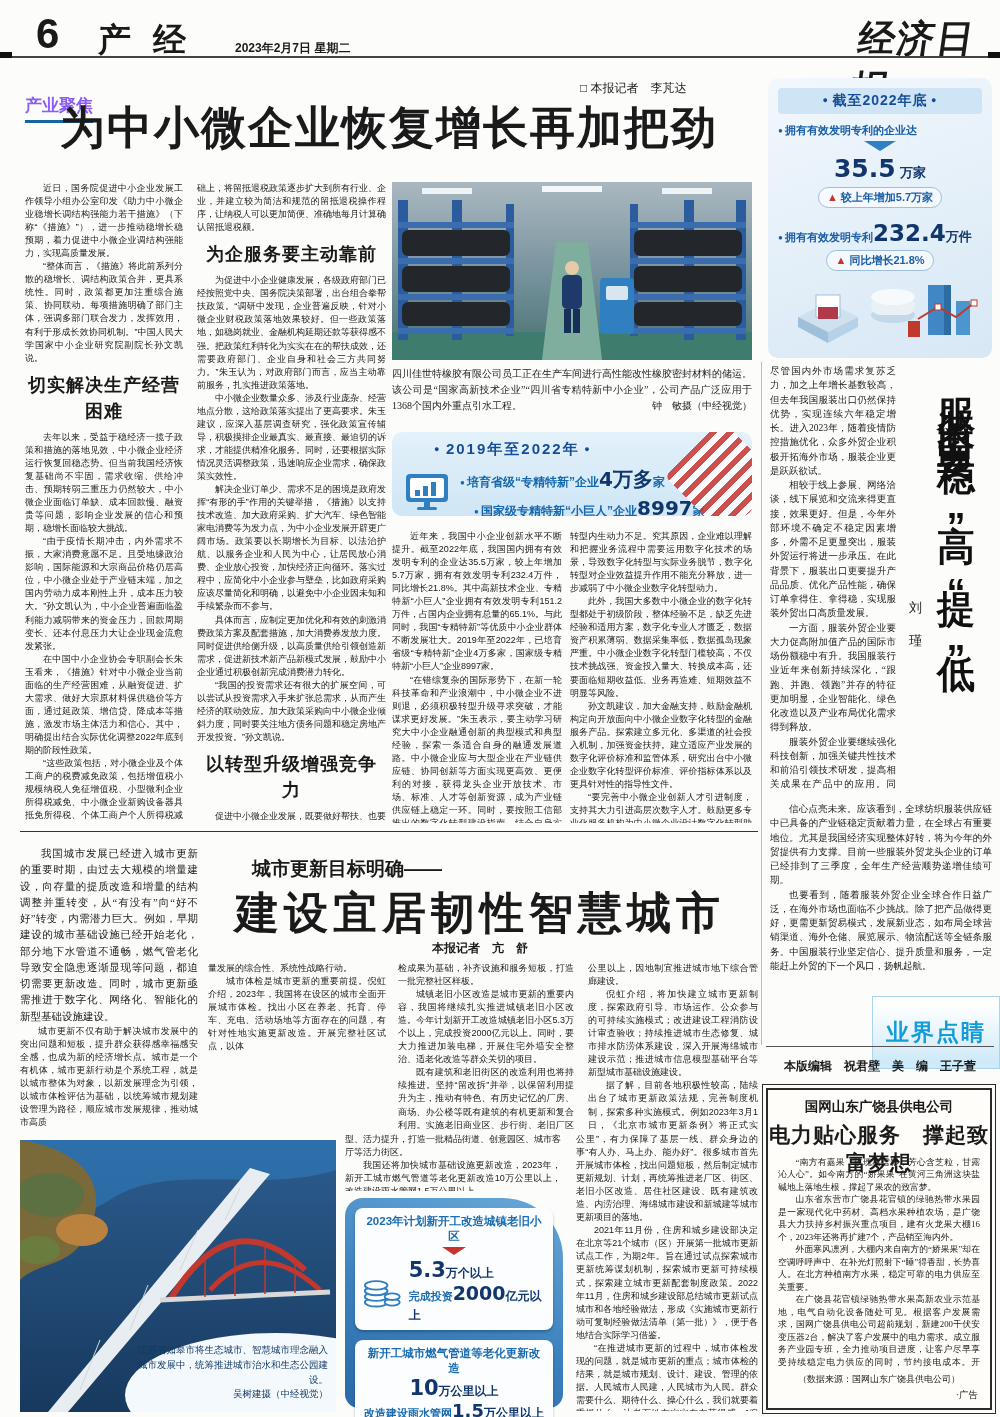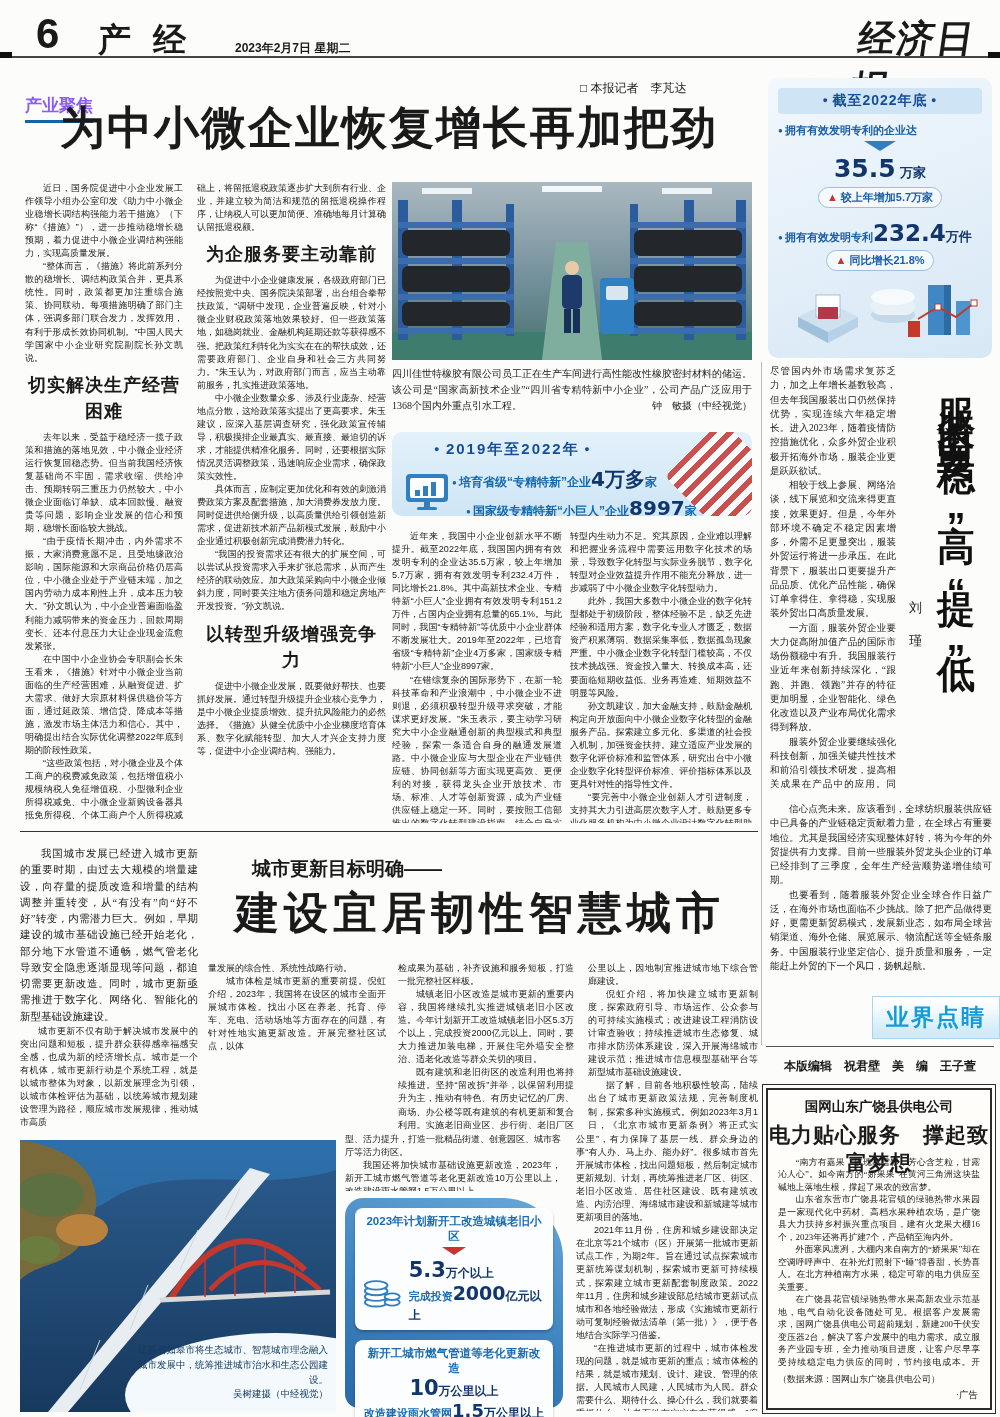--- a/index.html
+++ b/index.html
@@ -43,21 +43,21 @@
   .band-line::before{content:"●  ";font-size:8px;vertical-align:1px;}
   .band-num{color:#10366b;font-size:20px;font-weight:900;font-family:"DejaVu Sans",sans-serif;}
   .stripes{position:absolute;right:-18px;top:8px;width:90px;height:80px;transform:rotate(45deg);
         background:repeating-linear-gradient(90deg,#c9342f 0 6px,#ffffff 6px 12px);opacity:.85;border-radius:6px;}
   
   .vert{writing-mode:vertical-rl;text-orientation:upright;}
   .comm-headline{font-size:38px;font-weight:900;letter-spacing:12px;color:#111;}
   .comm-author{font-size:13px;letter-spacing:10px;color:#222;}
   
   .highlight{font-size:23px;font-weight:900;color:#149cd8;letter-spacing:2px;text-align:center;
-        background:linear-gradient(180deg,#ffffff 10%,#cfeaf8 90%);border:1px solid #a9d4ec;padding:5px 10px;}
+        background:linear-gradient(180deg,#ffffff 10%,#cfeaf8 90%);border:1px solid #a9d4ec;padding:20px 10px;}
   
   .adbox{border:2px solid #2b2b2b;outline:1px solid #2b2b2b;outline-offset:3px;background:#fffdf9;box-sizing:border-box;}
   .ad-kicker{font-size:13.5px;font-weight:900;text-align:center;margin-top:8px;}
   .ad-headline{font-size:21px;font-weight:900;text-align:center;letter-spacing:1px;margin-top:5px;}
   
   .cityinfo{background:linear-gradient(200deg,#6aa9d8 0%,#3c82bf 55%,#2a6aa8 100%);
         border-radius:18px 60px 14px 14px;padding:10px;box-sizing:border-box;}
   .icard{background:#fbfdff;border-radius:8px;padding:6px 8px;box-sizing:border-box;box-shadow:0 2px 3px rgba(0,0,0,.25);}
   .icard-title{color:#1b6cb0;font-size:11.5px;font-weight:800;text-align:center;}
   .red-arrow{width:0;height:0;border-left:12px solid transparent;border-right:12px solid transparent;
@@ -99,20 +99,21 @@
       </div>
   </div>
   <div class="abs colflow jt b9" style="left:197px;top:182px;width:189px;height:641px;">
     <div class="cont">
         <p>础上，将留抵退税政策逐步扩大到所有行业、企业，并建立较为简洁和规范的留抵退税操作程序，让纳税人可以更加简便、准确地每月计算确认留抵退税额。</p>
       </div>
     <div class="subhead">为企服务要主动靠前</div>
     <div>
         <p>为促进中小企业健康发展，各级政府部门已经按照党中央、国务院决策部署，出台组合拳帮扶政策。“调研中发现，企业普遍反映，针对小微企业财税政策落地效果较好。但一些政策落地，如稳岗就业、金融机构延期还款等获得感不强。把政策红利转化为实实在在的帮扶成效，还需要政府部门、企业自身和社会三方共同努力。”朱玉认为，对政府部门而言，应当主动靠前服务，扎实推进政策落地。</p>
         <p>中小微企业数量众多、涉及行业庞杂、经营地点分散，这给政策落实提出了更高要求。朱玉建议，应深入基层调查研究，强化政策宣传辅导，积极摸排企业最真实、最直接、最迫切的诉求，才能提供精准化服务。同时，还要根据实际情况灵活调整政策，迅速响应企业需求，确保政策实效性。</p>
+        <p>解决企业订单少、需求不足的困境是政府发挥“有形的手”作用的关键举措，《措施》以支持技术改造、加大政府采购、扩大汽车、绿色智能家电消费等为发力点，为中小企业发展开辟更广阔市场。政策要以长期增长为目标、以法治护航、以服务企业和人民为中心，让居民放心消费、企业放心投资，加快经济正向循环。落实过程中，应简化中小企业参与壁垒，比如政府采购应该尽量简化和明确，以避免中小企业因未知和手续繁杂而不参与。</p>
         <p>具体而言，应制定更加优化和有效的刺激消费政策方案及配套措施，加大消费券发放力度。同时促进供给侧升级，以高质量供给引领创造新需求，促进新技术新产品新模式发展，鼓励中小企业通过积极创新完成消费潜力转化。</p>
         <p>“我国的投资需求还有很大的扩展空间，可以尝试从投资需求入手来扩张总需求，从而产生经济的联动效应。加大政策采购向中小微企业倾斜力度，同时要关注地方债务问题和稳定房地产开发投资。”孙文凯说。</p>
       </div>
     <div class="subhead">以转型升级增强竞争力</div>
     <div>
         <p>促进中小微企业发展，既要做好帮扶、也要抓好发展。通过转型升级提升企业核心竞争力，是中小微企业提质增效、提升抗风险能力的必然选择。《措施》从健全优质中小企业梯度培育体系、数字化赋能转型、加大人才兴企支持力度等，促进中小企业调结构、强能力。</p>
       </div>
   </div>
 
   <div class="abs" style="left:392px;top:182px;width:360px;height:178px;">
@@ -167,21 +168,21 @@
     </svg>
   </div>
   <div class="abs serif jt" style="left:392px;top:366px;width:360px;font-size:10px;line-height:1.6;color:#222;">
     <span>四川佳世特橡胶有限公司员工正在生产车间进行高性能改性橡胶密封材料的储运。该公司是“国家高新技术企业”“四川省专精特新中小企业”，公司产品广泛应用于1368个国内外重点引水工程。</span>
     <span class="credit">钟　敏摄（中经视觉）</span>
   </div>
 
   <div class="abs band" style="left:392px;top:432px;width:360px;height:84px;">
     <div class="stripes"></div>
     <div class="band-title">2019年至2022年</div>
-    <div style="display:flex;align-items:center;gap:2px;margin-top:4px;">
+    <div style="display:flex;align-items:center;gap:10px;margin-top:4px;">
       <svg width="46" height="40" viewBox="0 0 46 40">
         <rect x="2" y="2" width="42" height="28" rx="4" fill="#2f7fc1"></rect>
         <rect x="6" y="6" width="34" height="20" rx="2" fill="#ffffff"></rect>
         <rect x="11" y="18" width="5" height="6" fill="#2f7fc1"></rect>
           <rect x="19" y="14" width="5" height="10" fill="#2f7fc1"></rect>
           <rect x="27" y="10" width="5" height="14" fill="#2f7fc1"></rect>
         <rect x="20" y="30" width="6" height="5" fill="#2f7fc1"></rect>
           <rect x="13" y="35" width="20" height="3" rx="1.5" fill="#2f7fc1"></rect>
       </svg>
       <div>
@@ -271,35 +272,36 @@
     <div class="ad-kicker">国网山东广饶县供电公司</div>
     <div class="ad-headline">电力贴心服务　撑起致富梦想</div>
     <div class="colflow jt serif" style="position:absolute;left:10px;right:10px;top:66px;bottom:40px;font-size:8.8px;line-height:1.42;">
       <div>
           <p>“南方有嘉果，玫瑰裹雪影，芳心含芝粒，甘露沁人心”。如今南方的“娇果果”在黄河三角洲这块盐碱地上落地生根，撑起了果农的致富梦。</p>
           <p>山东省东营市广饶县花官镇的绿驰热带水果园是一家现代化中药材、高档水果种植农场，是广饶县大力扶持乡村振兴重点项目，建有火龙果大棚16个，2023年还将再扩建7个，产品销至海内外。</p>
           <p>外面寒风凛冽，大棚内来自南方的“娇果果”却在空调呼呼声中、在补光灯照射下“睡”得香甜，长势喜人。在北方种植南方水果，稳定可靠的电力供应至关重要。</p>
           <p>在广饶县花官镇绿驰热带水果高新农业示范基地，电气自动化设备随处可见。根据客户发展需求，国网广饶县供电公司超前规划，新建200千伏安变压器2台，解决了客户发展中的电力需求。成立服务产业园专班，全力推动项目进度，让客户尽早享受持续稳定电力供应的同时，节约接电成本。开展“三电”特色服务工作，“电参谋”超前对接客户，为客户制定“一户一策”用电方案；“电管家”针对客户开展定期用电管理；“电小二”为客户跑腿，随叫随到。</p>
         </div>
     </div>
-    <div class="serif" style="position:absolute;left:10px;right:10px;bottom:22px;text-align:left;font-size:9px;">（数据来源：国网山东广饶县供电公司）</div>
+    <div class="serif" style="position:absolute;left:10px;right:10px;bottom:22px;text-align:center;font-size:9px;">（数据来源：国网山东广饶县供电公司）</div>
     <div class="serif" style="position:absolute;right:12px;bottom:6px;font-size:9.5px;">·广告</div>
   </div>
 
   <div class="abs" style="left:20px;top:831px;width:738px;height:1px;background:#333;"></div>
 
   <div class="abs colflow jt" style="left:20px;top:846px;width:178px;height:286px;">
     <p class="serif" style="font-size:10.5px;line-height:1.55;margin:0;text-indent:2em;">我国城市发展已经进入城市更新的重要时期，由过去大规模的增量建设，向存量的提质改造和增量的结构调整并重转变，从“有没有”向“好不好”转变，内需潜力巨大。例如，早期建设的城市基础设施已经开始老化，部分地下水管道不通畅，燃气管老化导致安全隐患逐渐显现等问题，都迫切需要更新改造。同时，城市更新亟需推进于数字化、网络化、智能化的新型基础设施建设。</p>
     <div class="b9">
         <p>城市更新不仅有助于解决城市发展中的突出问题和短板，提升群众获得感幸福感安全感，也成为新的经济增长点。城市是一个有机体，城市更新行动是个系统工程，就是以城市整体为对象，以新发展理念为引领，以城市体检评估为基础，以统筹城市规划建设管理为路径，顺应城市发展规律，推动城市高质</p>
       </div>
   </div>
 
   <div class="abs" style="left:252px;top:856px;font-size:19px;font-weight:800;">城市更新目标明确——</div>
   <div class="abs serif" style="left:200px;top:884px;width:560px;text-align:center;font-size:44px;font-weight:900;letter-spacing:5px;white-space:nowrap;">建设宜居韧性智慧城市</div>
+  <div class="abs" style="left:200px;top:940px;width:560px;text-align:center;font-size:12px;font-weight:700;">本报记者　亢　舒</div>
 
   <div class="abs colflow jt b9" style="left:208px;top:962px;width:178px;height:170px;">
     <div class="cont">
         <p>量发展的综合性、系统性战略行动。</p>
         <p>城市体检是城市更新的重要前提。倪虹介绍，2023年，我国将在设区的城市全面开展城市体检。找出小区在养老、托育、停车、充电、活动场地等方面存在的问题，有针对性地实施更新改造。开展完整社区试点，以体</p>
       </div>
   </div>
   <div class="abs colflow jt b9" style="left:398px;top:962px;width:176px;height:170px;">
     <div class="cont">
         <p>检成果为基础，补齐设施和服务短板，打造一批完整社区样板。</p>

